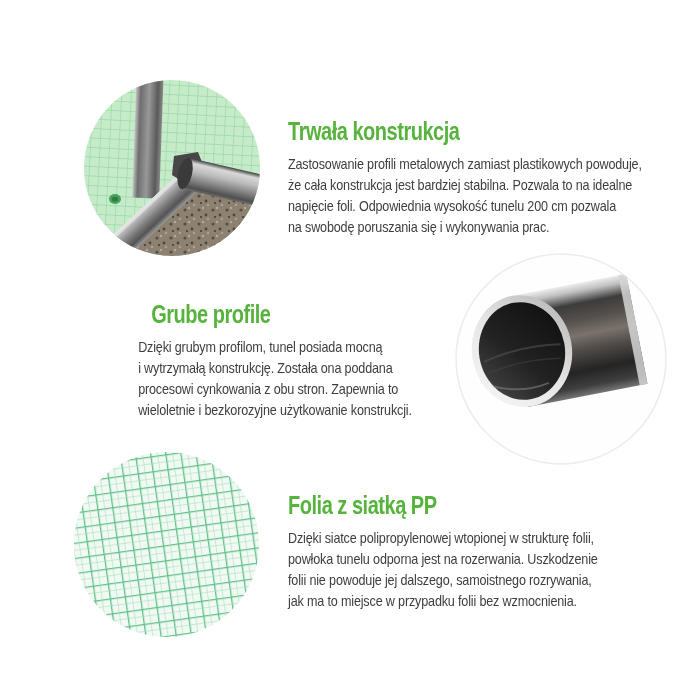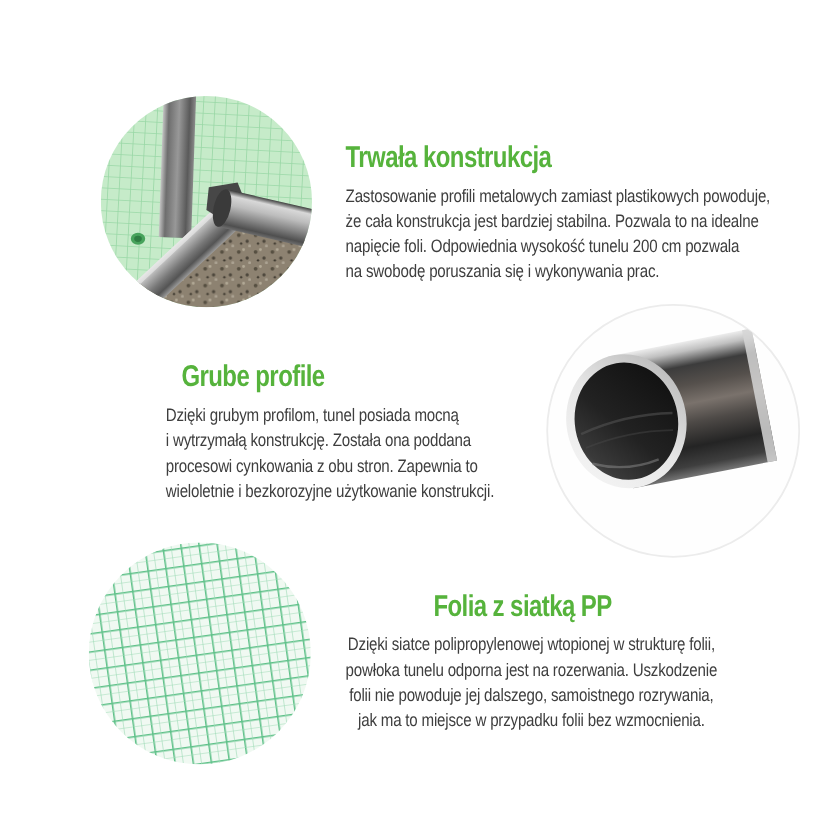--- a/index.html
+++ b/index.html
@@ -7,21 +7,21 @@
     position:relative;width:700px;height:700px;background:#fff;overflow:hidden;
     font-family:Liberation Sans, sans-serif;
   }
   .photo{position:absolute;}
   #photo1{left:84px;top:80px;width:176px;height:176px;}
   #photo2{left:455px;top:253px;width:212px;height:212px;}
   #photo3{left:74px;top:452px;width:185px;height:185px;}
   .textblock{position:absolute;}
   #text1{left:288px;top:118px;}
   #text2{right:288px;top:301px;text-align:left;}
-  #text3{left:288px;top:492px;text-align:center;}
+  #text3{left:288px;top:492px;}
   .feature-heading{
     margin:0;font-size:25px;line-height:27px;font-weight:bold;
     color:var(--accent,#56b33c);letter-spacing:-0.6px;
     transform:scaleX(0.80);transform-origin:left top;white-space:nowrap;
   }
   .body{
     margin-top:8px;font-size:15px;line-height:21px;color:#3e3e3e;
     letter-spacing:-0.2px;transform:scaleX(0.84);transform-origin:left top;
   }
   .align-right .feature-heading,.align-right .body{transform-origin:right top;}

